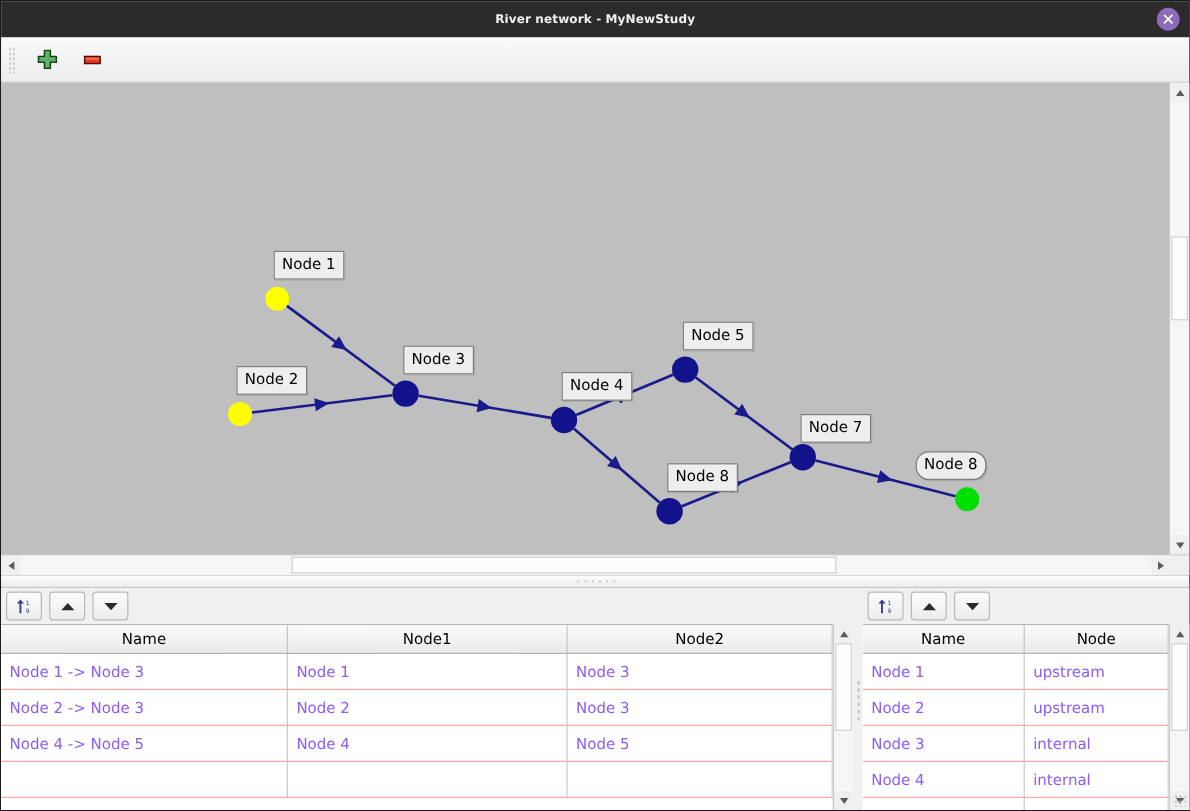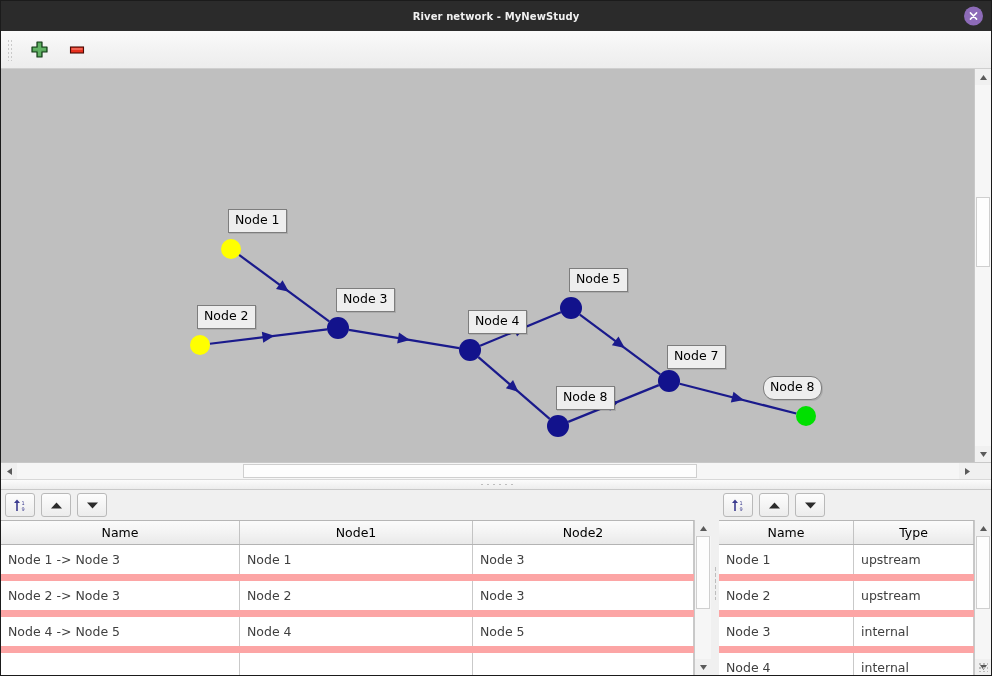--- a/index.html
+++ b/index.html
@@ -220,24 +220,24 @@
     border-bottom: 1px solid #b3b3b3;
     font-weight: normal;
     height: 21px;
     color: #000;
     text-align: center;
     user-select: none;
     cursor: pointer;
   }
   table.grid td {
     border-right: 1px solid #c9c9c9;
-    border-bottom: 7px solid #fca5a5;
+    border-bottom: 1px solid #fca5a5;
     height: 29px;
     padding: 0 7px;
-    color: #404040;
+    color: #8b5cf6;
     background: #fff;
     white-space: nowrap;
     overflow: hidden;
     text-overflow: ellipsis;
     cursor: default;
   }
   td.empty-cell { height: 12px; }
 
   
   .vsplit {
@@ -466,21 +466,21 @@
               <path d="M6.5 7.5 L1 1.5 L12 1.5 Z" fill="#2b2b2b"></path>
             </svg>
         </div>
       </div>
       <div class="table-area">
         <div class="tablebox">
           <table class="grid">
             <thead>
               <tr>
                 <th style="width:132px">Name</th>
-                <th>Type</th>
+                <th>Node</th>
               </tr>
             </thead>
             <tbody id="nodes-body">
                 <tr>
                   <td style="width: 132px;">Node 1</td>
                   <td>upstream</td>
                 </tr>
                 <tr>
                   <td style="width: 132px;">Node 2</td>
                   <td>upstream</td>

